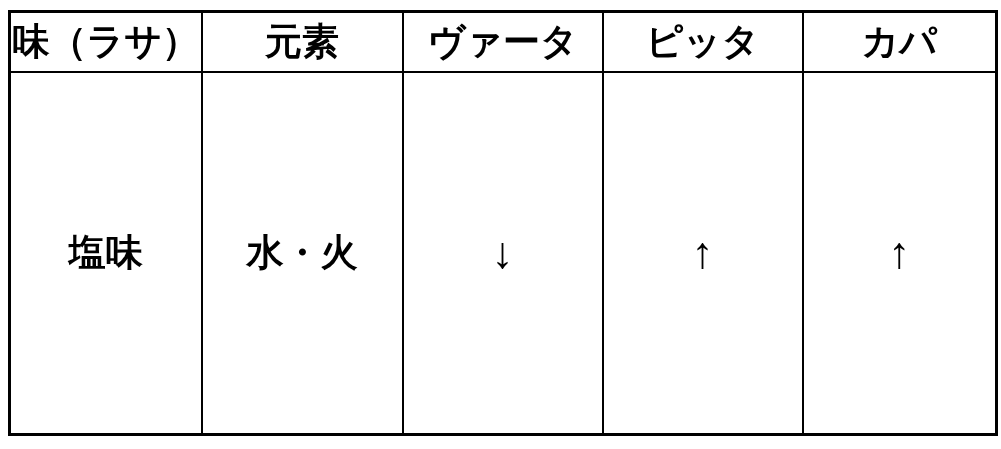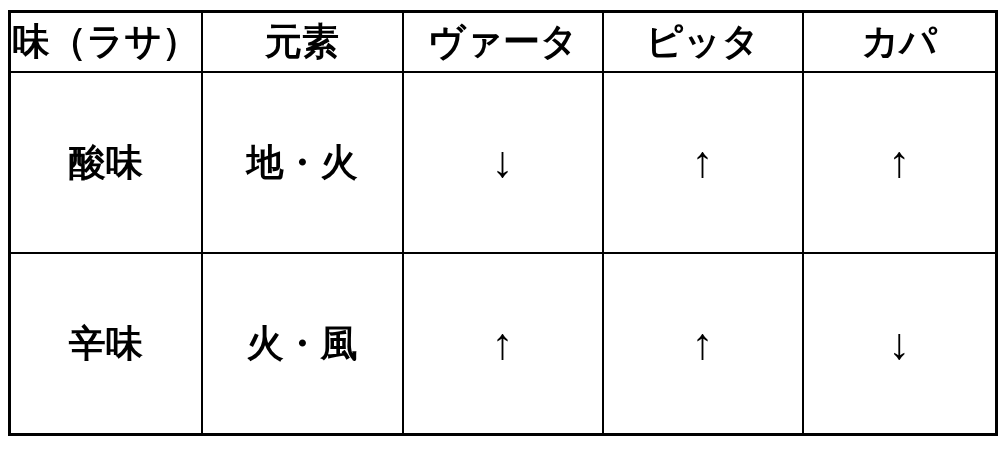--- a/index.html
+++ b/index.html
@@ -65,28 +65,21 @@
       <tr>
         <th>味（ラサ）</th>
         <th>元素</th>
         <th>ヴァータ</th>
         <th>ピッタ</th>
         <th>カパ</th>
       </tr>
     </thead>
     <tbody>
       <tr>
-        <td>酸味</td>
-        <td>地・火</td>
+        <td>塩味</td>
+        <td>水・火</td>
         <td class="arrow">↓</td>
         <td class="arrow">↑</td>
         <td class="arrow">↑</td>
-      </tr>
-      <tr>
-        <td>辛味</td>
-        <td>火・風</td>
-        <td class="arrow">↑</td>
-        <td class="arrow">↑</td>
-        <td class="arrow">↓</td>
       </tr>
     </tbody>
   </table>
 </div>
 
 </body></html>

